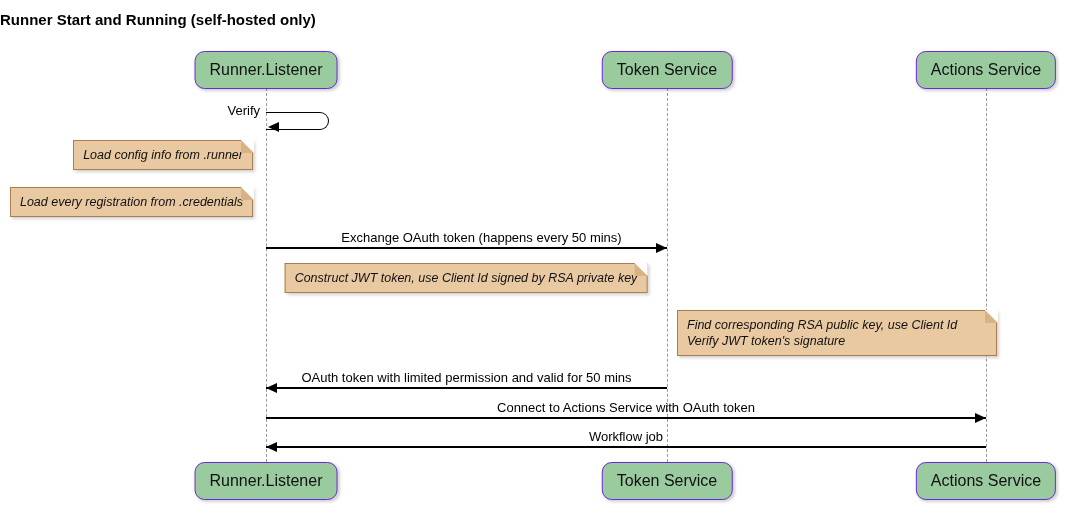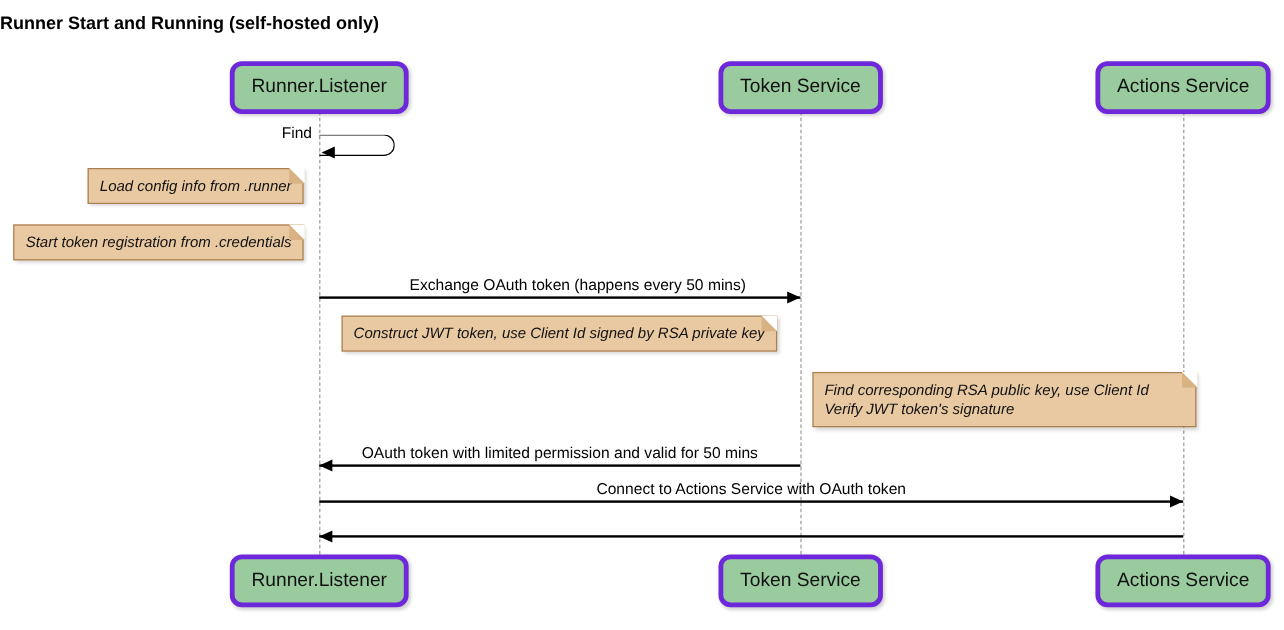--- a/index.html
+++ b/index.html
@@ -6,21 +6,21 @@
   body{font-family:"Liberation Sans", sans-serif;color:#111;}
   .diagram{position:relative;width:1070px;height:525px;background:#ffffff;overflow:hidden;}
 
   .title{position:absolute;left:0;top:11px;width:100%;text-align:left;
          font-size:15px;font-weight:bold;color:#000;}
 
   .lifeline{position:absolute;top:88px;height:374px;width:0;
             border-left:1.5px dashed #9a9a9a;}
 
   .participant{position:absolute;transform:translateX(-50%);
-      background:#9ACB9F;border:4px solid #6d28d9;border-radius:10px;
+      background:#9ACB9F;border:1px solid #6d28d9;border-radius:10px;
       height:36px;line-height:36px;padding:0 14px;font-size:16px;color:#111;
       white-space:nowrap;box-shadow:1.5px 1.5px 3px rgba(0,0,0,0.18);}
 
   .msg-label{position:absolute;font-size:13px;color:#000;height:16px;
              line-height:16px;text-align:center;white-space:nowrap;}
   .msg-line{position:absolute;height:1.5px;background:#000;}
 
   .ah{position:absolute;width:0;height:0;}
   .ah-r{border-top:5px solid transparent;border-bottom:5px solid transparent;
         border-left:11px solid #000;}
@@ -46,45 +46,46 @@
   <div class="title">Runner Start and Running (self-hosted only)</div>
 
   <div class="lifeline" style="left:266px;"></div>
   <div class="lifeline" style="left:667px;"></div>
   <div class="lifeline" style="left:986px;"></div>
 
   <div class="participant" style="left:266px;top:51px;">Runner.Listener</div>
   <div class="participant" style="left:667px;top:51px;">Token Service</div>
   <div class="participant" style="left:986px;top:51px;">Actions Service</div>
 
-  <div class="msg-label" style="left:180px;top:103px;width:80px;text-align:right;">Find</div>
+  <div class="msg-label" style="left:180px;top:103px;width:80px;text-align:right;">Verify</div>
   <div class="self-loop"></div>
   <div class="ah ah-l" style="left:268px;top:122px;"></div>
 
   <div class="note" style="right:817px;top:140px;">Load config info from .runner</div>
 
-  <div class="note" style="right:817px;top:187px;">Start token registration from .credentials</div>
+  <div class="note" style="right:817px;top:187px;">Load every registration from .credentials</div>
 
   <div class="msg-label" style="left:266px;top:230px;width:401px;margin-left:15px;">Exchange OAuth token (happens every 50 mins)</div>
   <div class="msg-line" style="left:266px;top:247px;width:401px;"></div>
   <div class="ah ah-r" style="left:656px;top:243px;"></div>
 
   <div class="note" style="left:466px;top:263px;transform:translateX(-50%);">Construct JWT token, use Client Id signed by RSA private key</div>
 
   <div class="note note-multiline" style="left:677px;top:310px;width:320px;box-sizing:border-box;">Find corresponding RSA public key, use Client Id
 Verify JWT token's signature</div>
 
   <div class="msg-label" style="left:266px;top:370px;width:401px;text-align:center;">OAuth token with limited permission and valid for 50 mins</div>
   <div class="msg-line" style="left:266px;top:387px;width:401px;"></div>
   <div class="ah ah-l" style="left:266px;top:383px;"></div>
 
   <div class="msg-label" style="left:266px;top:400px;width:720px;">Connect to Actions Service with OAuth token</div>
   <div class="msg-line" style="left:266px;top:417px;width:720px;"></div>
   <div class="ah ah-r" style="left:975px;top:413px;"></div>
 
+  <div class="msg-label" style="left:266px;top:429px;width:720px;">Workflow job</div>
   <div class="msg-line" style="left:266px;top:446px;width:720px;"></div>
   <div class="ah ah-l" style="left:266px;top:442px;"></div>
 
   <div class="participant" style="left:266px;top:462px;">Runner.Listener</div>
   <div class="participant" style="left:667px;top:462px;">Token Service</div>
   <div class="participant" style="left:986px;top:462px;">Actions Service</div>
 
 </div>
 
 </body></html>

